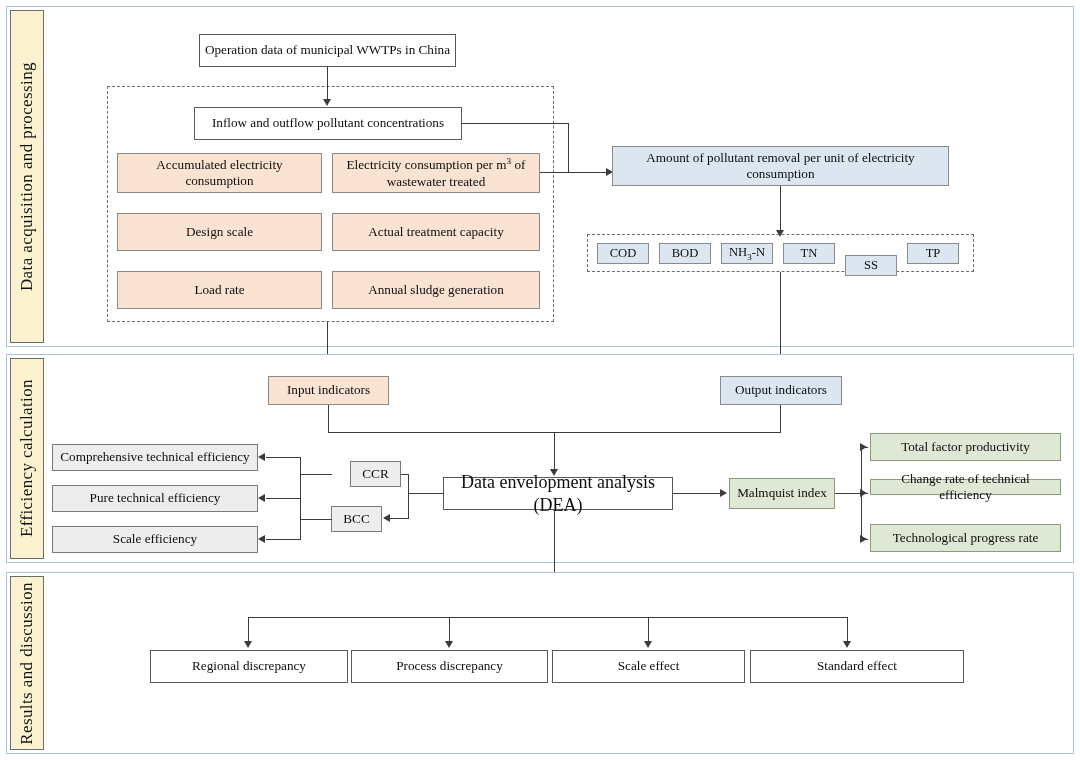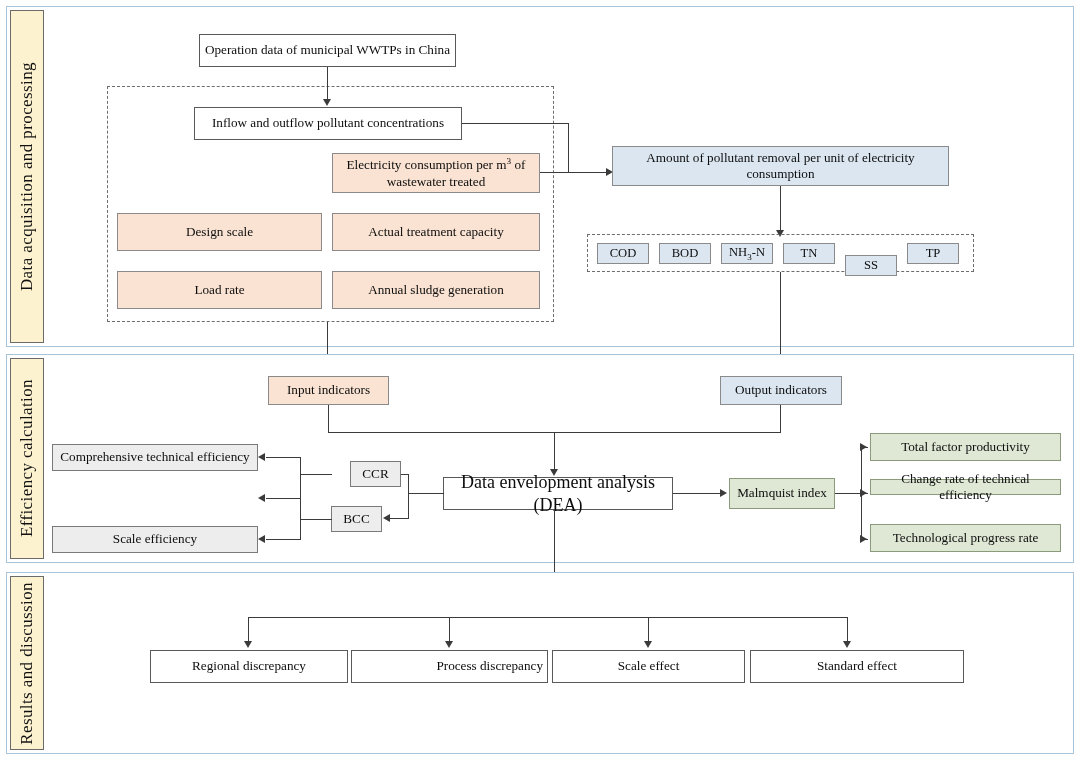--- a/index.html
+++ b/index.html
@@ -116,20 +116,23 @@
     <span>Operation data of municipal WWTPs in China</span>
   </div>
 
   <div class="ln lnv" style="left:327px; top:67px; height:33px;"></div>
   <div class="arrow down" style="left:323px; top:99px;"></div>
 
   <div class="node white" style="left:194px; top:107px; width:268px; height:33px;">
     <span>Inflow and outflow pollutant concentrations</span>
   </div>
 
+  <div class="node peach" style="left:117px; top:153px; width:205px; height:40px;">
+    <span>Accumulated electricity consumption</span>
+  </div>
   <div class="node peach" style="left:332px; top:153px; width:208px; height:40px;">
     <span>Electricity consumption per m<sup>3</sup> of wastewater treated</span>
   </div>
 
   <div class="node peach" style="left:117px; top:213px; width:205px; height:38px;">
     <span>Design scale</span>
   </div>
   <div class="node peach" style="left:332px; top:213px; width:208px; height:38px;">
     <span>Actual treatment capacity</span>
   </div>
@@ -227,20 +230,23 @@
 
   <div class="ln lnh" style="left:266px; top:498px; width:35px;"></div>
   <div class="arrow left" style="left:258px; top:494px;"></div>
 
   <div class="ln lnh" style="left:266px; top:539px; width:35px;"></div>
   <div class="arrow left" style="left:258px; top:535px;"></div>
 
   <div class="node grey" style="left:52px; top:444px; width:206px; height:27px;">
     <span>Comprehensive technical efficiency</span>
   </div>
+  <div class="node grey" style="left:52px; top:485px; width:206px; height:27px;">
+    <span>Pure technical efficiency</span>
+  </div>
   <div class="node grey" style="left:52px; top:526px; width:206px; height:27px;">
     <span>Scale efficiency</span>
   </div>
 
   <div class="ln lnh" style="left:673px; top:493px; width:50px;"></div>
   <div class="arrow right" style="left:720px; top:489px;"></div>
 
   <div class="node green" style="left:729px; top:478px; width:106px; height:31px;">
     <span>Malmquist index</span>
   </div>
@@ -285,21 +291,21 @@
 
   <div class="ln lnv" style="left:648px; top:617px; height:27px;"></div>
   <div class="arrow down" style="left:644px; top:641px;"></div>
 
   <div class="ln lnv" style="left:847px; top:617px; height:27px;"></div>
   <div class="arrow down" style="left:843px; top:641px;"></div>
 
   <div class="node white" style="left:150px; top:650px; width:198px; height:33px;">
     <span>Regional discrepancy</span>
   </div>
-  <div class="node white" style="left:351px; top:650px; width:197px; height:33px;justify-content:flex-end;">
+  <div class="node white" style="left:351px; top:650px; width:197px; height:33px;">
     <span>Process discrepancy</span>
   </div>
   <div class="node white" style="left:552px; top:650px; width:193px; height:33px;">
     <span>Scale effect</span>
   </div>
   <div class="node white" style="left:750px; top:650px; width:214px; height:33px;">
     <span>Standard effect</span>
   </div>
 
 </div>

